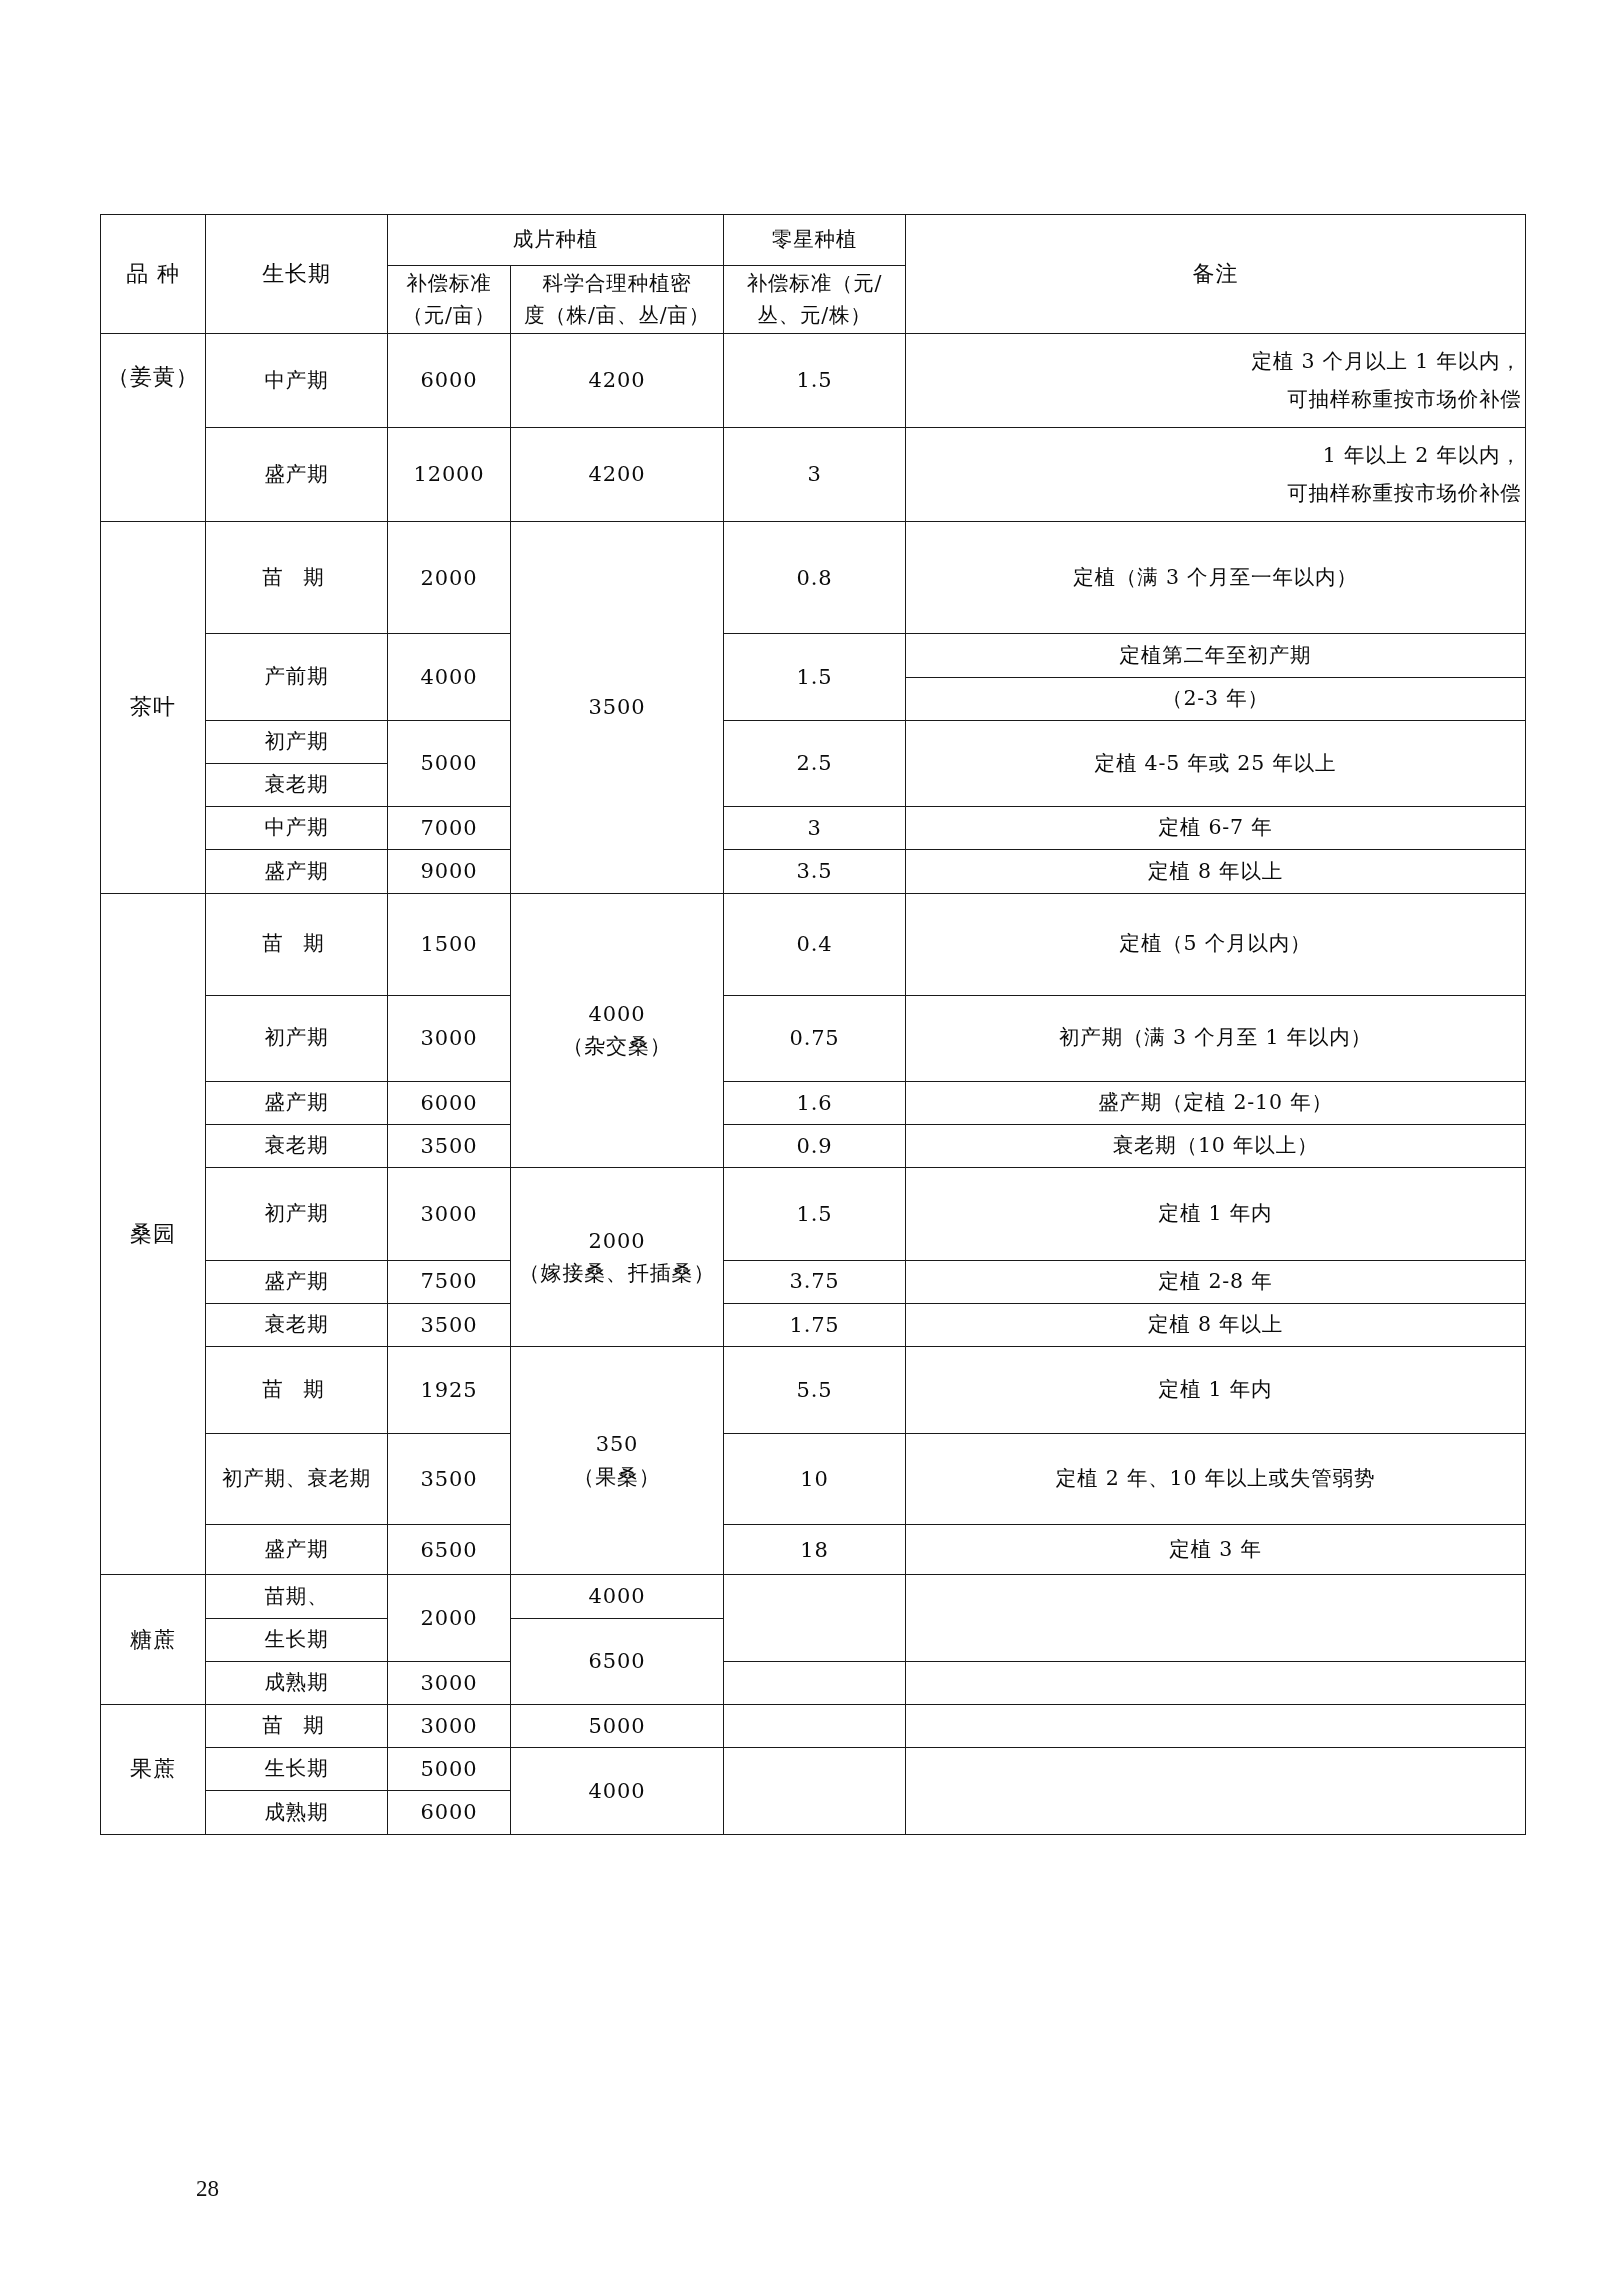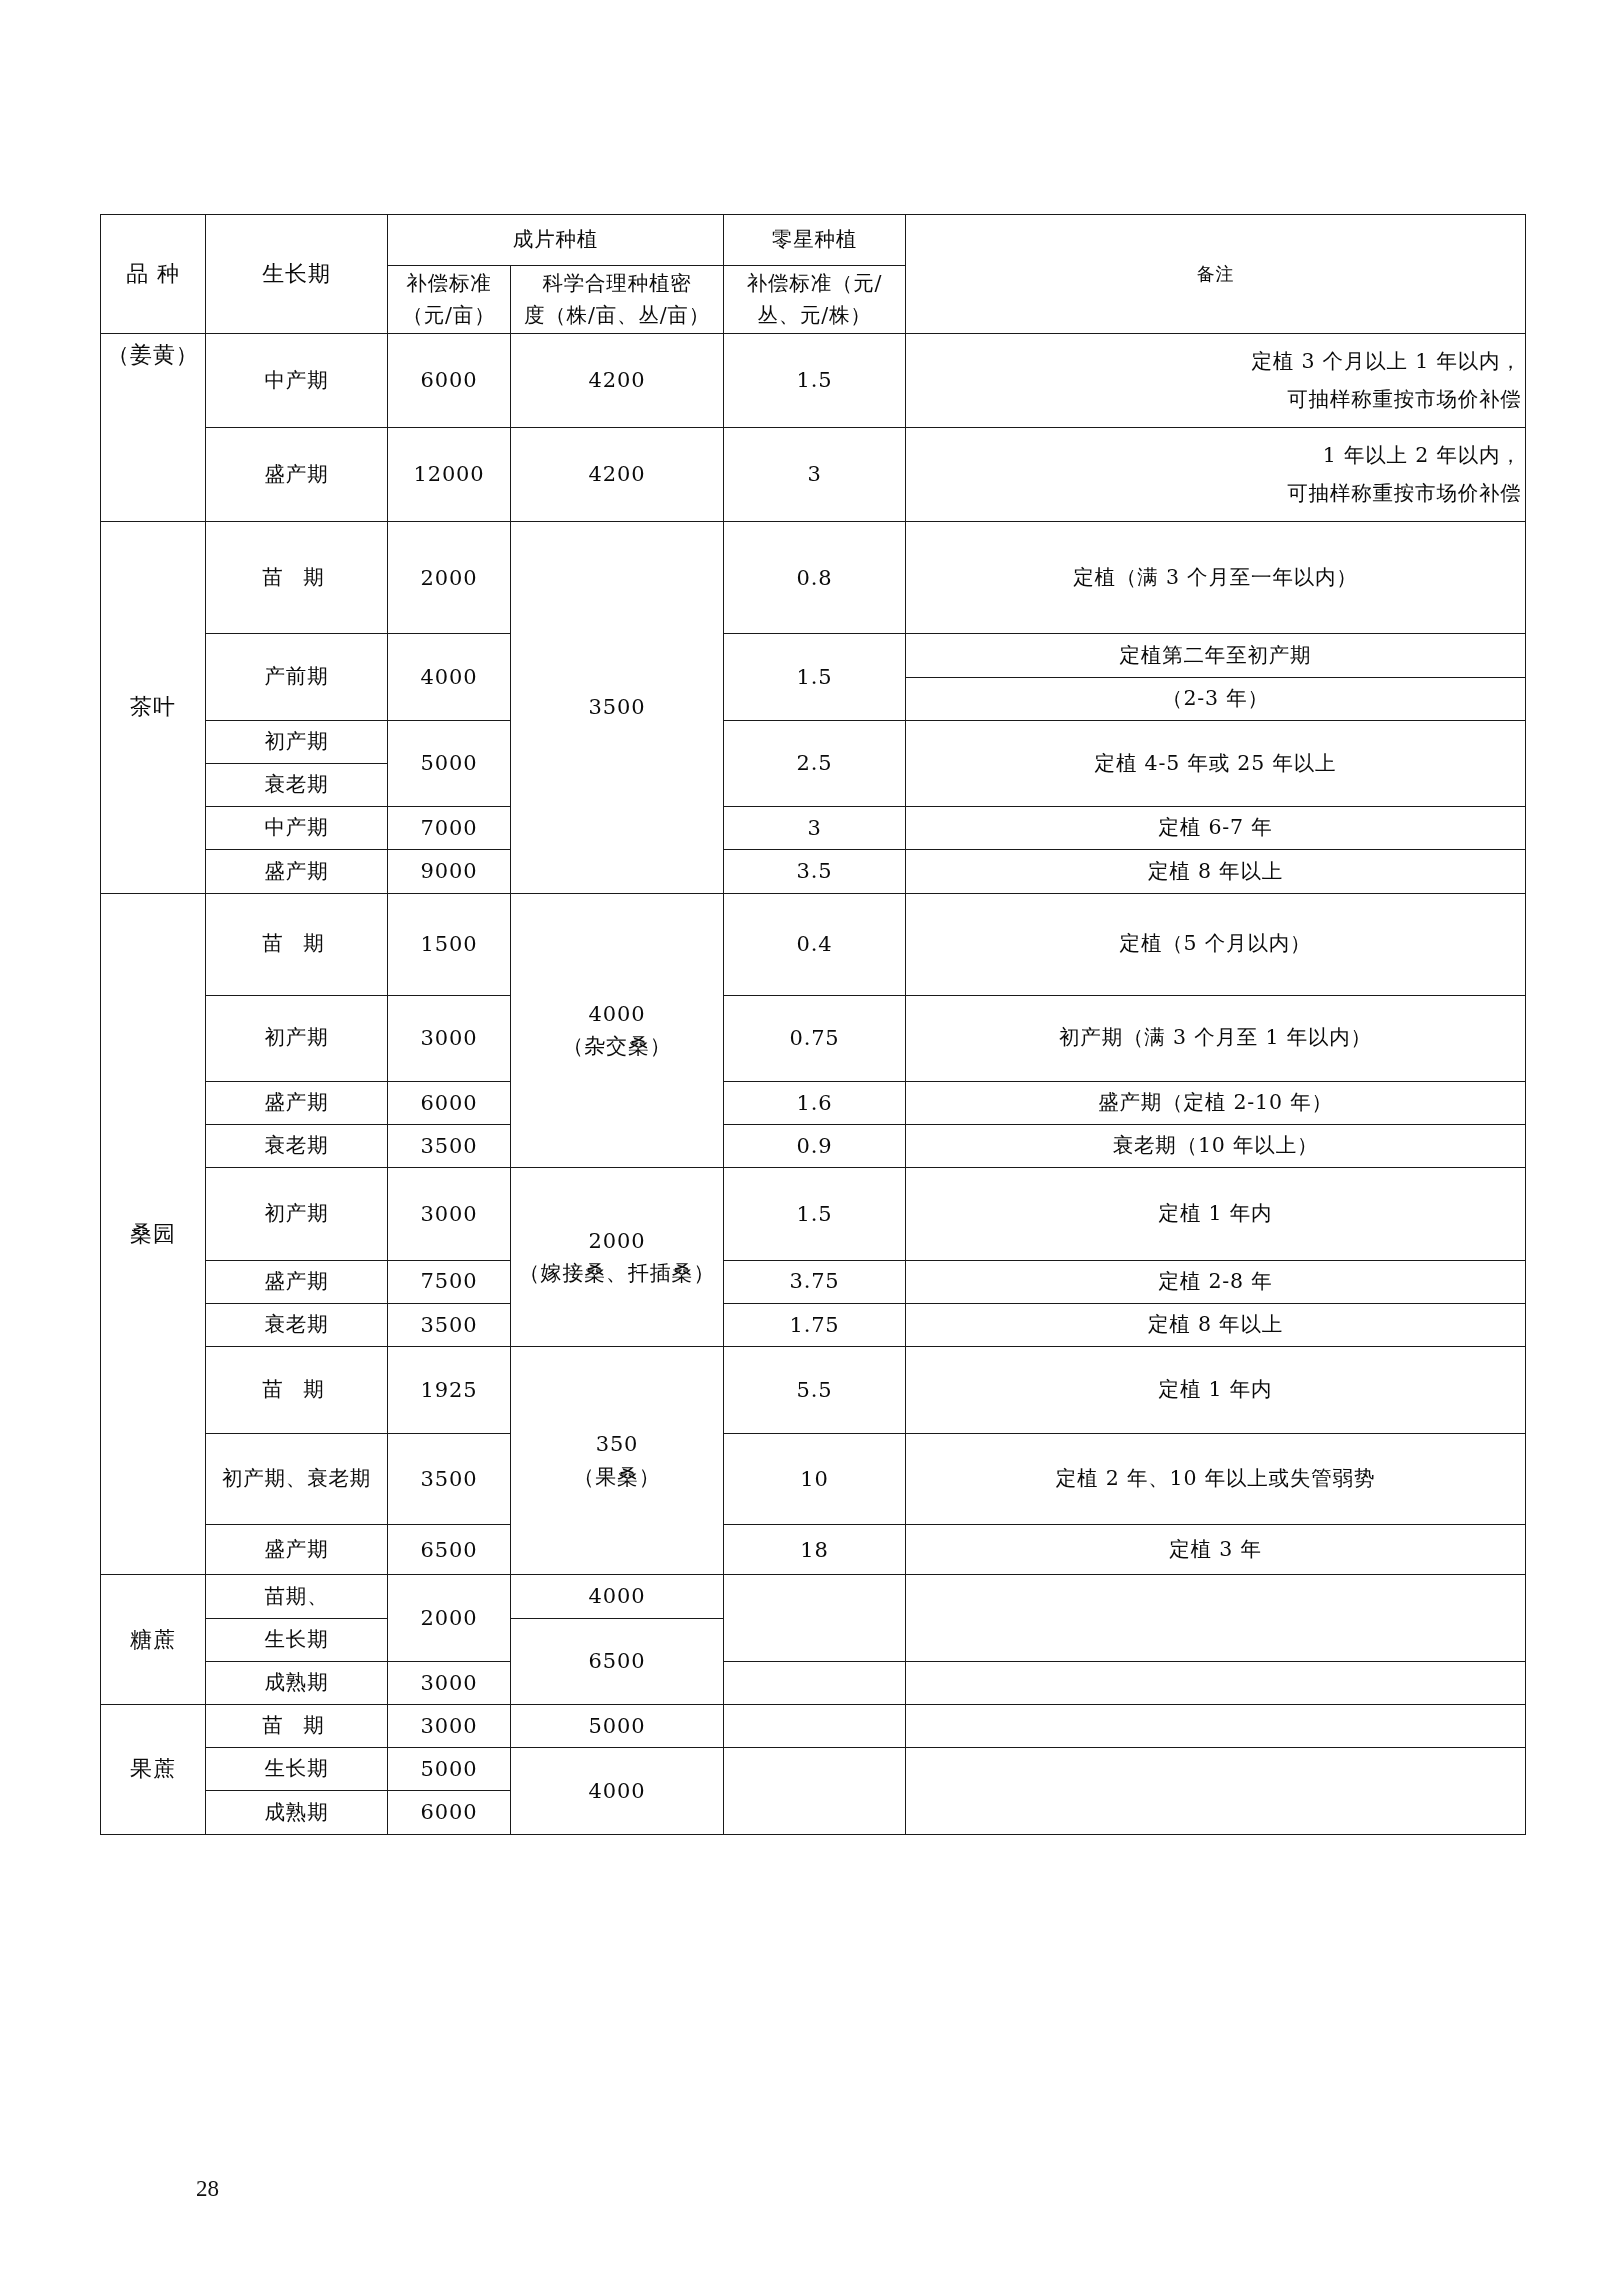--- a/index.html
+++ b/index.html
@@ -49,21 +49,21 @@
   col.c-variety  { width: 105px; }
   col.c-stage    { width: 182px; }
   col.c-std      { width: 123px; }
   col.c-density  { width: 213px; }
   col.c-spot     { width: 182px; }
   col.c-remark   { width: 620px; }
 
   .hdr-group { font-size: 20.5px; }
   .hdr-sub   { font-size: 20.5px; line-height: 1.5; }
   .hdr-main  { font-size: 22px; letter-spacing: 0.34em; }
-  .hdr-remark{ font-size: 18px; letter-spacing: 0.22em; }
+  .hdr-remark{ font-size: 22px; letter-spacing: 0.22em; }
 
   .cell-variety {
     font-size: 22px;
     letter-spacing: 0.22em;
   }
   .cell-stage {
     font-size: 20.5px;
     letter-spacing: 0.14em;
   }
   .cell-stage.wide { letter-spacing: 0.34em; }
@@ -124,21 +124,21 @@
             <div>科学合理种植密</div>
             <div>度（株/亩、丛/亩）</div>
           </td>
           <td class="hdr-sub">
             <div>补偿标准（元/</div>
             <div>丛、元/株）</div>
           </td>
         </tr>
 
         <tr>
-          <td rowspan="2" class="cell-variety" style="vertical-align:top; padding-top:4px;">（姜黄）</td>
+          <td rowspan="2" class="cell-variety" style="vertical-align:top; padding-top:26px;">（姜黄）</td>
           <td class="cell-stage" style="height:90px;">中产期</td>
           <td class="cell-num">6000</td>
           <td class="cell-num">4200</td>
           <td class="cell-num">1.5</td>
           <td class="cell-remark two-line">
             <div>定植 3 个月以上 1 年以内，</div>
             <div>可抽样称重按市场价补偿</div>
           </td>
         </tr>
         <tr>

